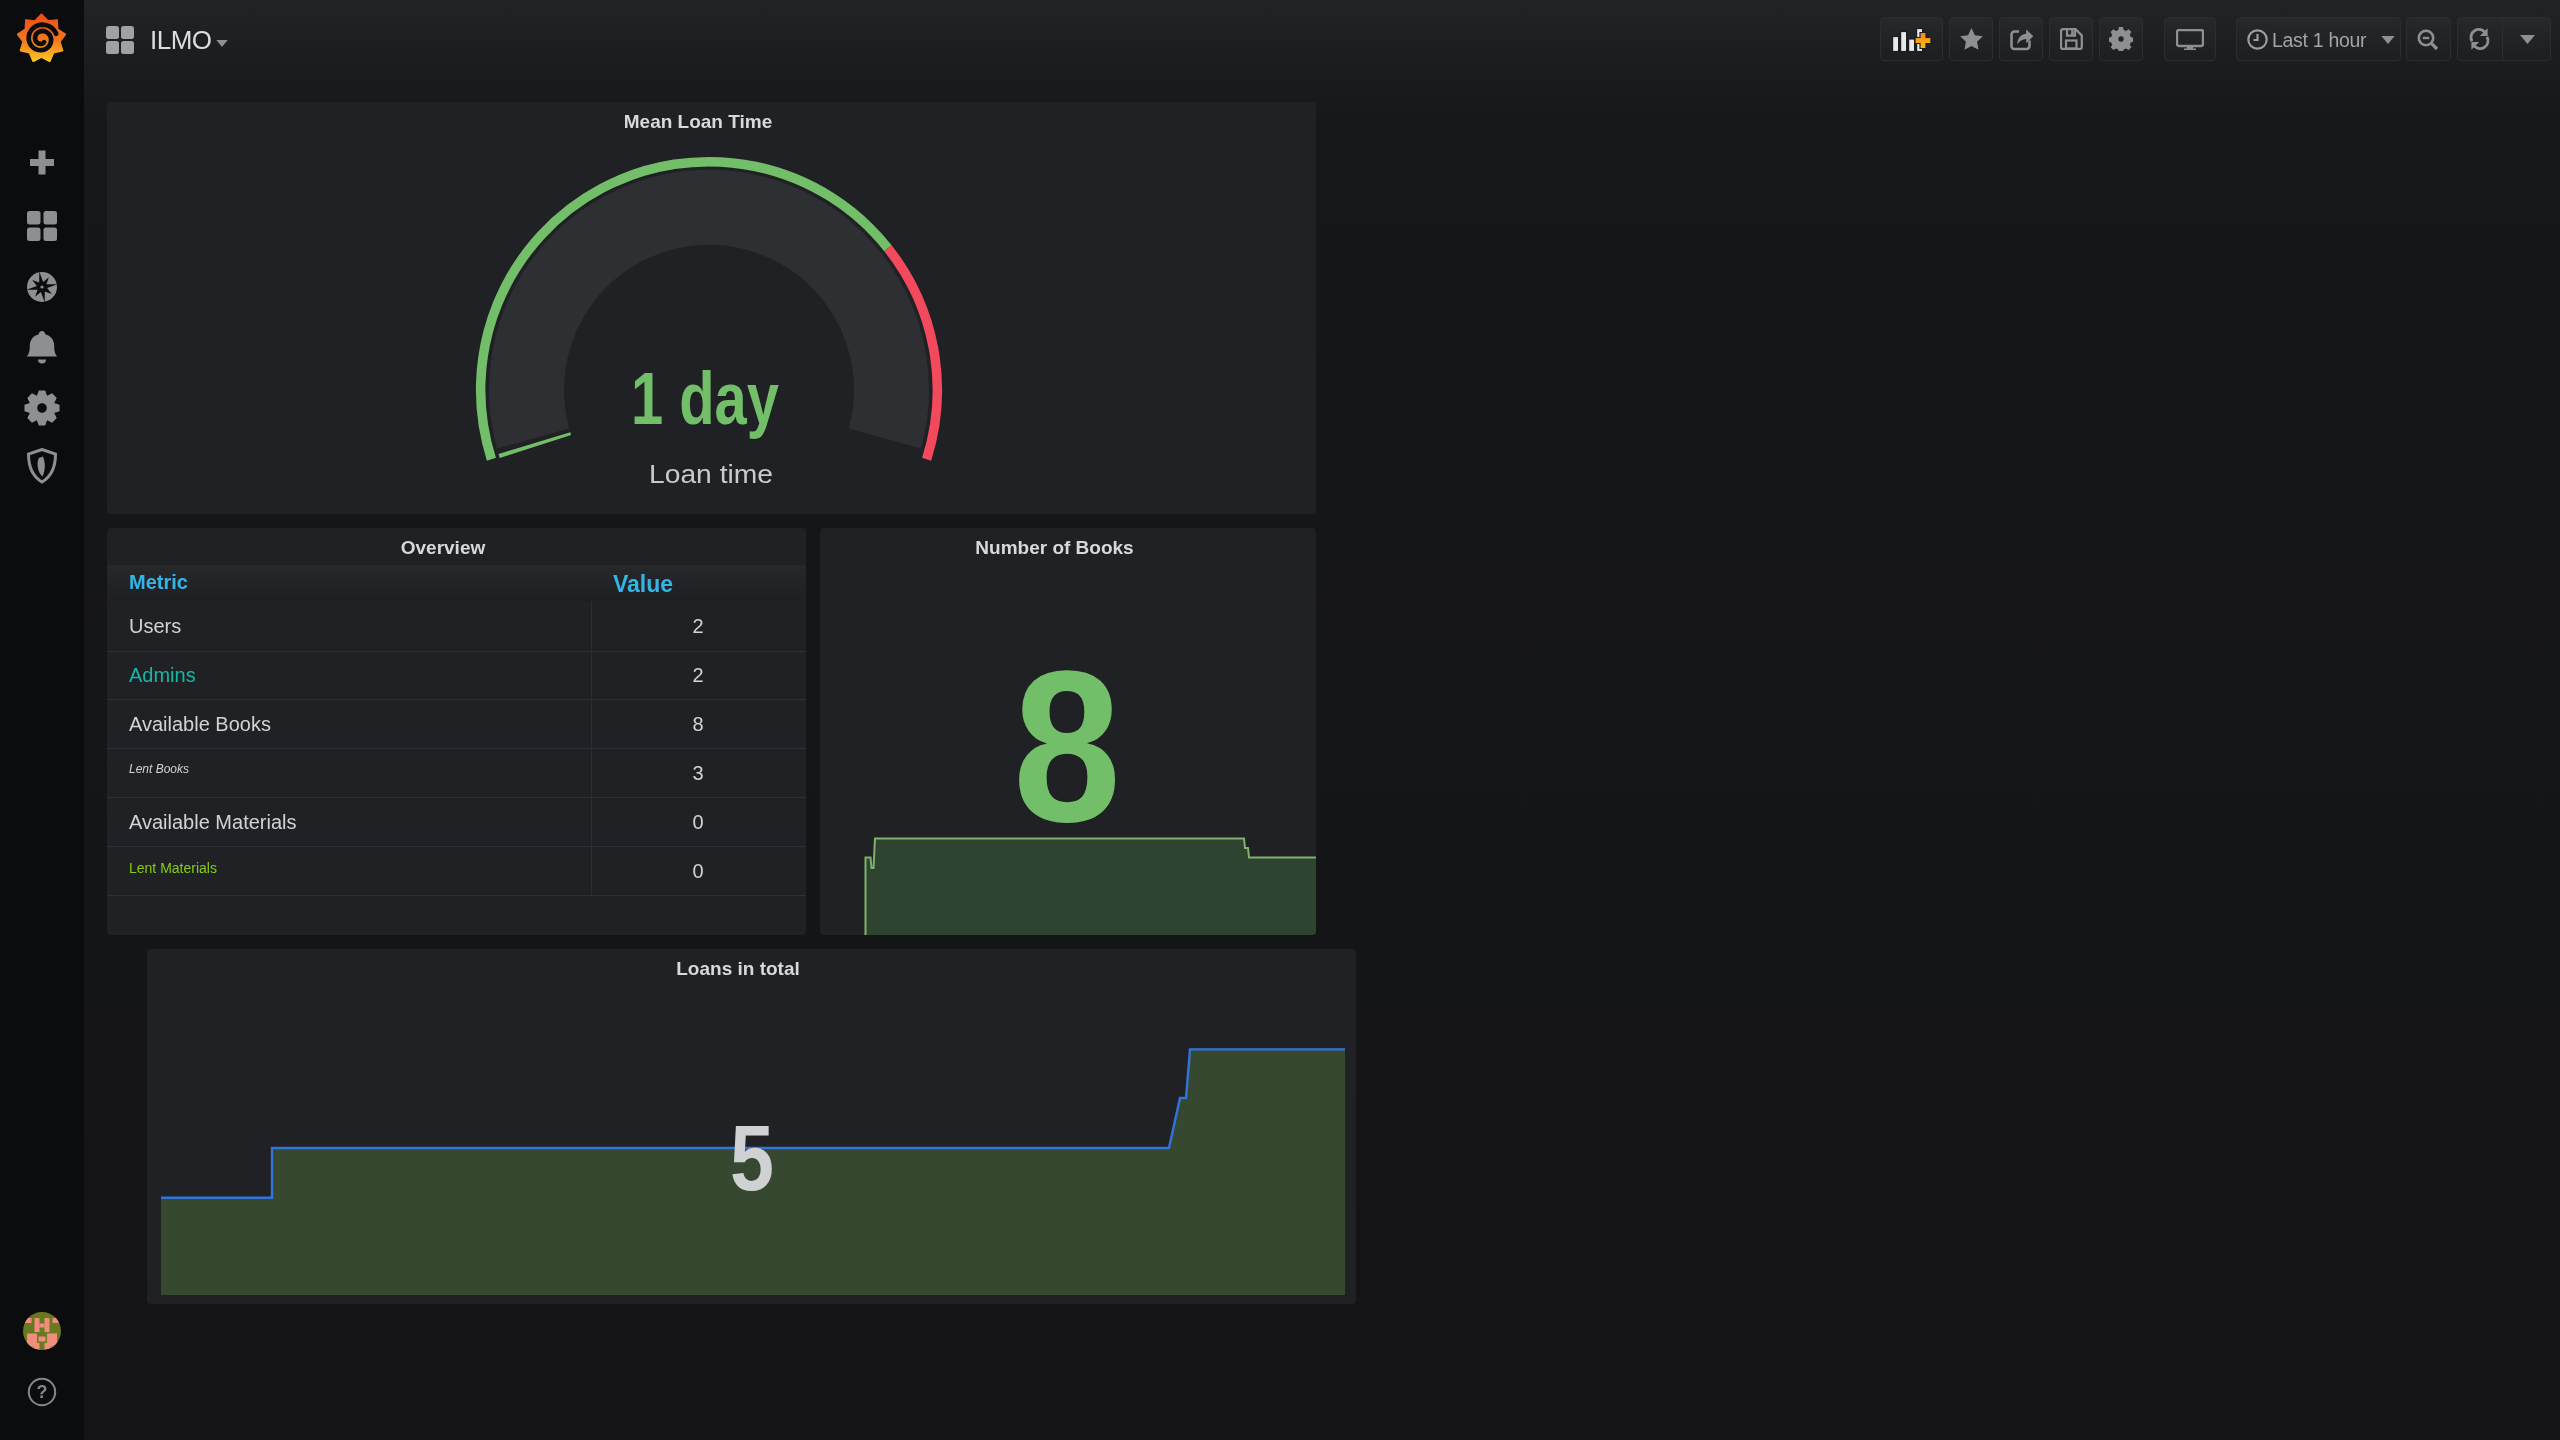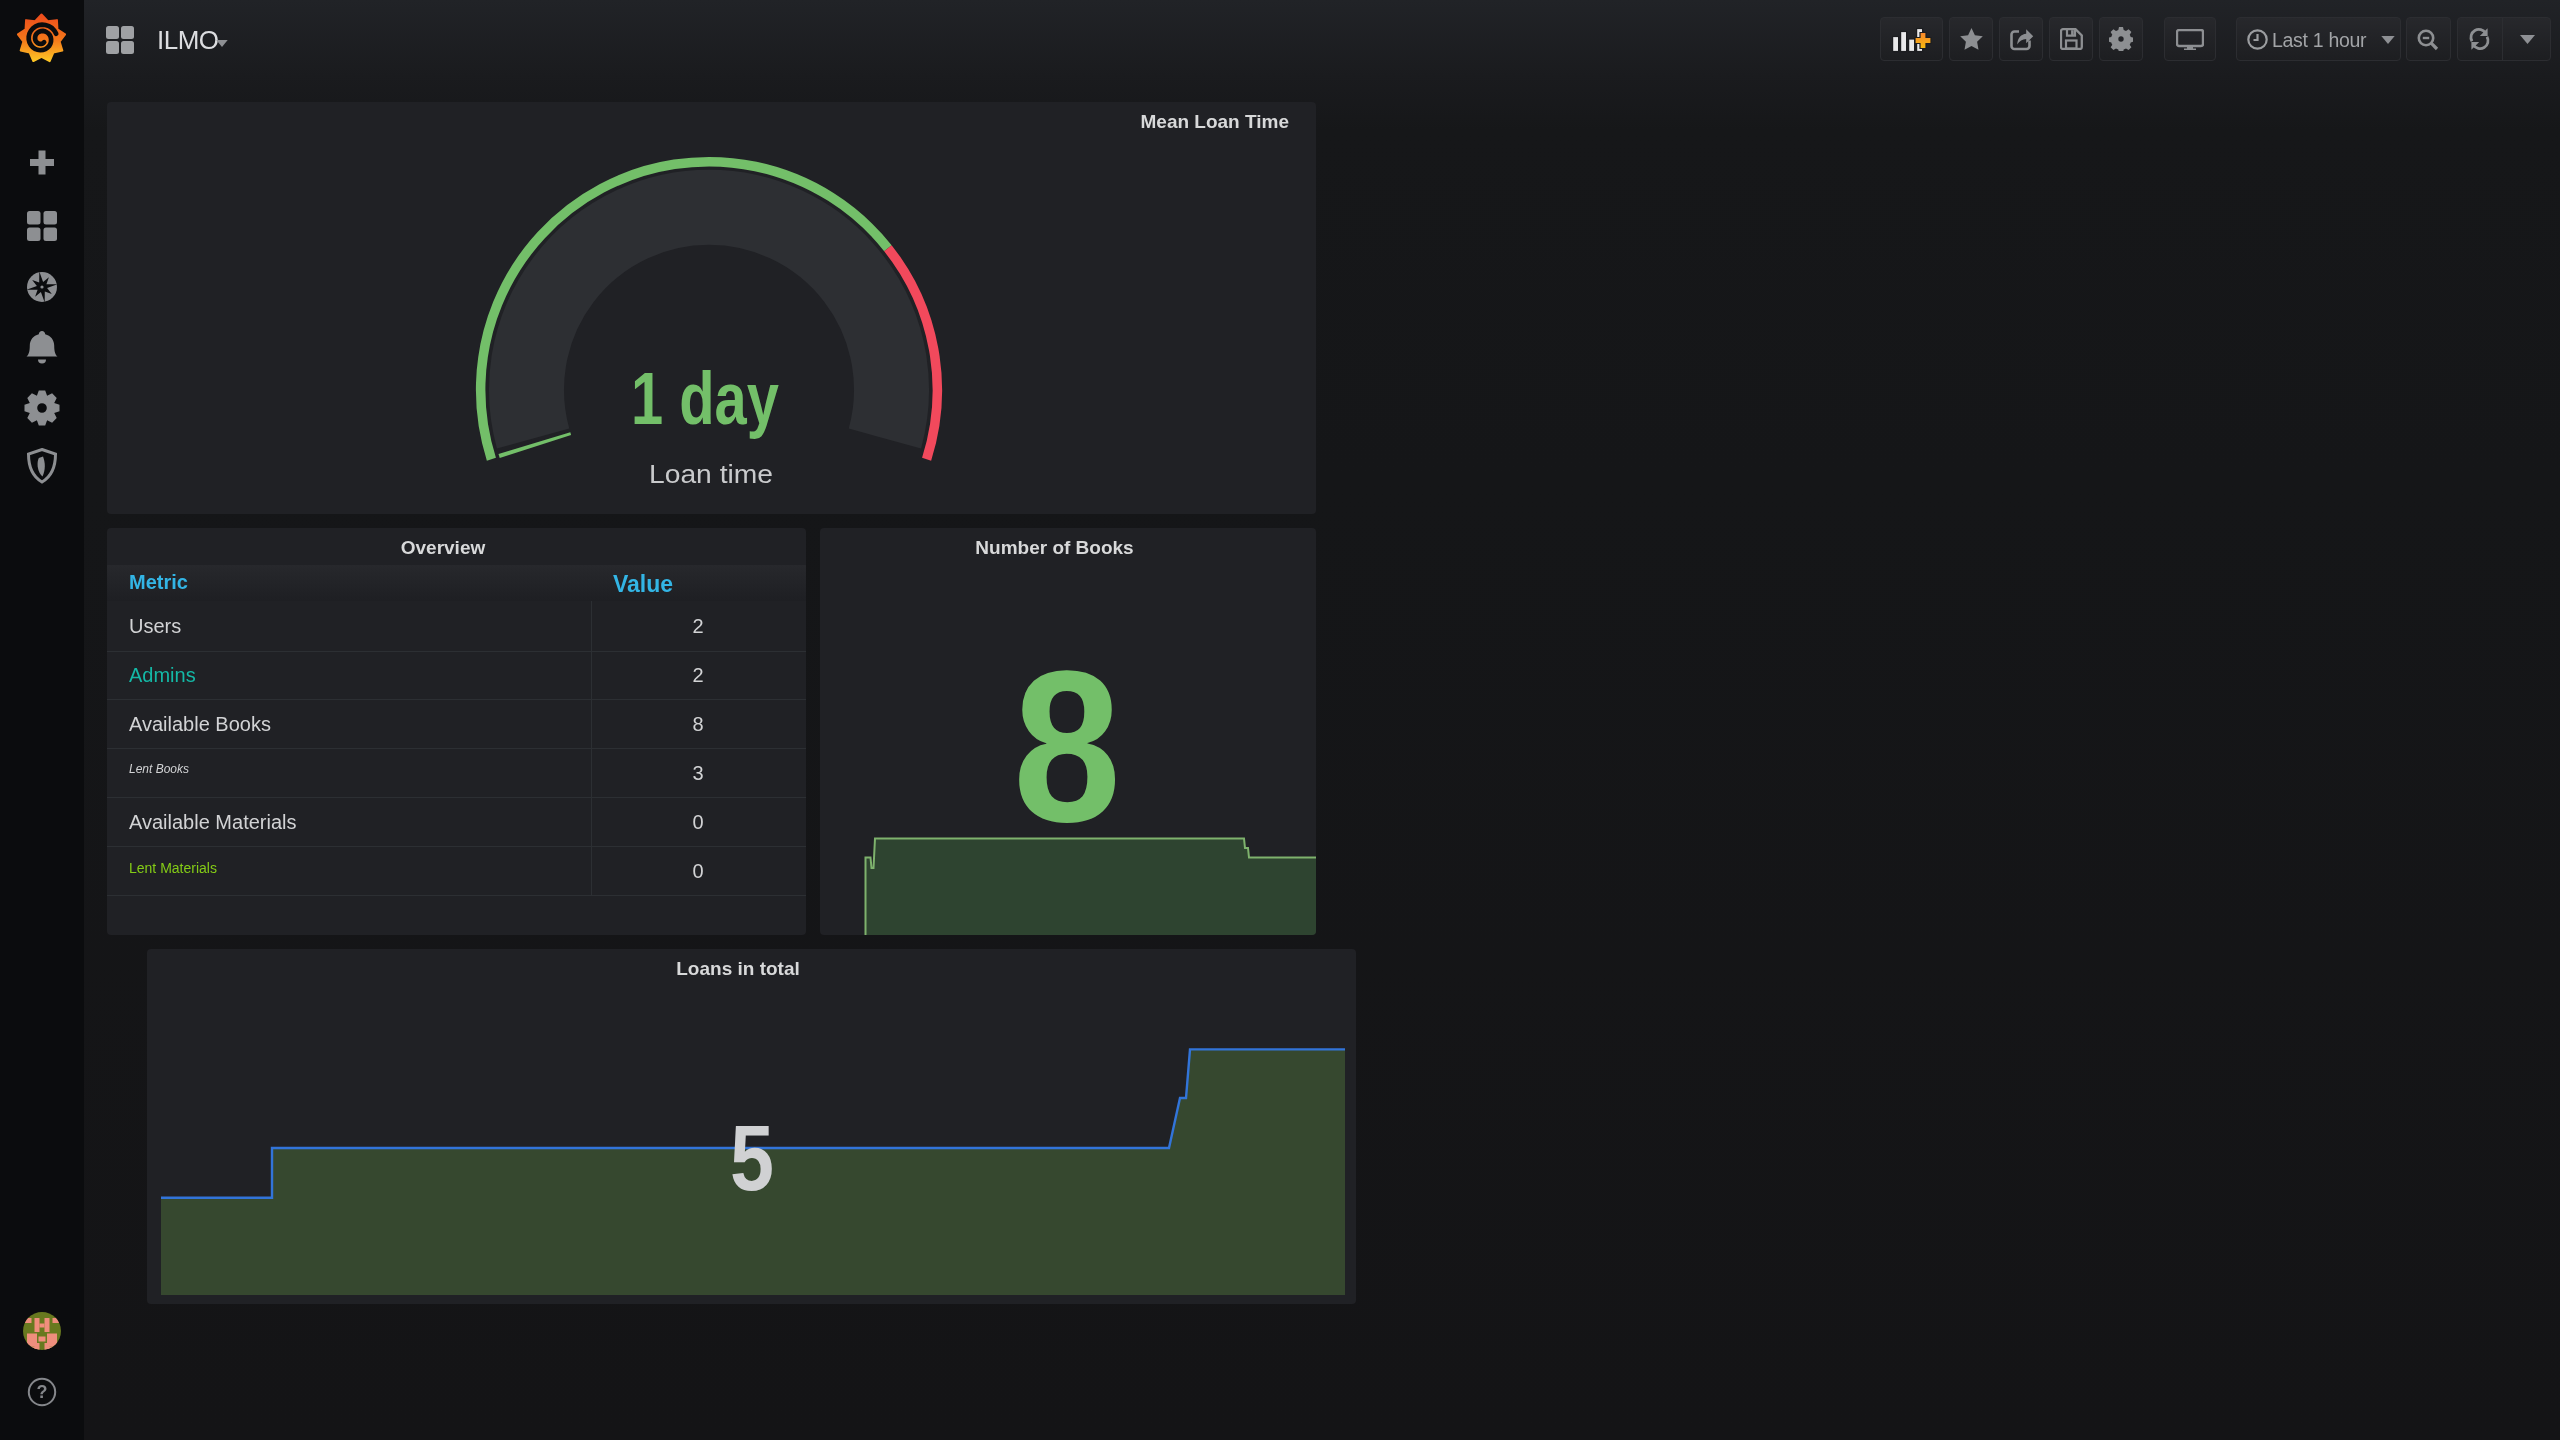--- a/index.html
+++ b/index.html
@@ -97,21 +97,21 @@
 <div id="navbar">
 
   <svg class="abs" style="left:22px;top:26px" width="29" height="29" viewBox="0 0 29 29">
     <g fill="#9fa1a4">
       <rect x="0" y="0" width="13" height="13" rx="2.5"></rect>
         <rect x="15" y="0" width="13" height="13" rx="2.5"></rect>
       <rect x="0" y="15" width="13" height="13" rx="2.5"></rect>
         <rect x="15" y="15" width="13" height="13" rx="2.5"></rect>
     </g>
   </svg>
-  <div class="abs" style="left:73px;top:25px;font-size:26px;letter-spacing:-0.5px;color:#dcdde0;">ILMO</div>
+  <div class="abs" style="left:66px;top:25px;font-size:26px;letter-spacing:-0.5px;color:#dcdde0;">ILMO</div>
   <svg class="abs" style="left:132px;top:40px" width="12" height="7" viewBox="0 0 13 8">
       <path d="M0 0 H13 L6.5 8 Z" fill="#8e9094"></path>
     </svg>
 </div>
 
 <div class="navbtn" style="left:1880px;width:63px;"></div>
 <svg class="abs" style="left:1892px;top:26px" width="40" height="27" viewBox="0 0 40 27">
   <defs>
       <linearGradient id="plusg" x1="0" y1="0" x2="0" y2="1">
     <stop offset="0" stop-color="#f9862c"></stop>
@@ -180,21 +180,21 @@
   <g fill="#8d8f92">
     <path d="M20.6 1.2 V9.0 H12.8 Z"></path>
     <path d="M4.4 22.8 V15.0 H12.2 Z"></path>
   </g>
 </svg>
 <svg class="abs" style="left:2520px;top:35px" width="15" height="9" viewBox="0 0 15 9">
     <path d="M0 0 H15 L7.5 9 Z" fill="#8e9094"></path>
   </svg>
 
 <div class="panel" style="left:107px;top:102px;width:1209px;height:412px;">
-  <div class="ptitle" style="width:1182px;text-align:right;">Mean Loan Time</div>
+  <div class="ptitle" style="width:1182px;">Mean Loan Time</div>
   <svg class="abs" style="left:0;top:0" width="1209" height="412" viewBox="0 0 1209 412">
 
     <path d="M426.1 336.5 A182.5 182.5 0 1 1 777.9 336.5" fill="none" stroke="#2d2f33" stroke-width="75"></path>
 
     <path d="M428.4 344.4 A182.5 182.5 0 0 1 427.4 341.2" fill="none" stroke="#73bf69" stroke-width="75"></path>
 
     <path d="M384.4 357.2 A228.3 228.3 0 0 1 780.9 146.2" fill="none" stroke="#73bf69" stroke-width="9.5"></path>
     <path d="M780.9 146.2 A228.3 228.3 0 0 1 819.6 357.2" fill="none" stroke="#f2495c" stroke-width="9.5"></path>
     <text x="598" y="322" text-anchor="middle" font-size="75" font-weight="bold" fill="#73bf69" font-family="Liberation Sans" textLength="148" lengthAdjust="spacingAndGlyphs">1 day</text>
     <text x="604" y="381" text-anchor="middle" font-size="26" fill="#c9cacc" font-family="Liberation Sans" textLength="124" lengthAdjust="spacingAndGlyphs">Loan time</text>

